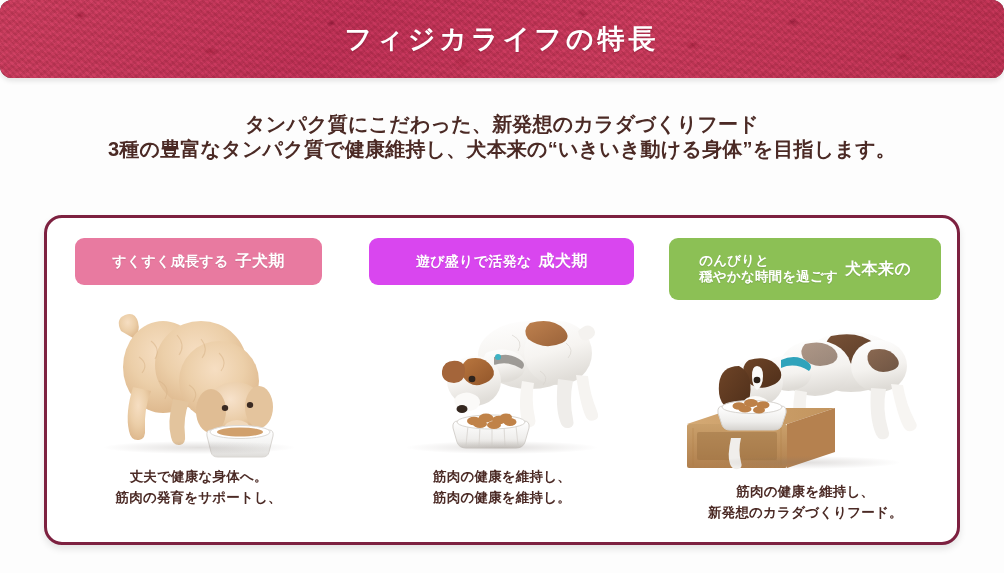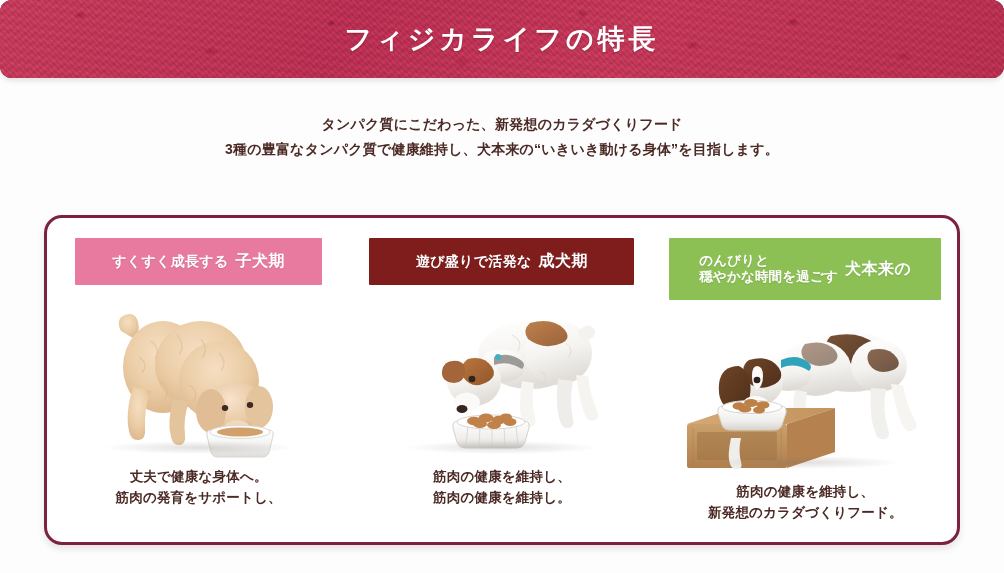--- a/index.html
+++ b/index.html
@@ -78,21 +78,21 @@
   }
 
   
   .subtitle {
     position: absolute;
     left: 0;
     top: 112px;
     width: 1004px;
     text-align: center;
     color: #4b2a25;
-    font-size: 14px;
+    font-size: 20px;
     font-weight: bold;
     line-height: 25px;
     letter-spacing: 0.2px;
   }
   .subtitle div { white-space: nowrap; }
 
   
   .card {
     position: absolute;
     left: 44px;
@@ -115,31 +115,31 @@
     flex: 1 1 0;
     position: relative;
     display: flex;
     flex-direction: column;
     align-items: center;
   }
 
   
   .badge {
     margin-top: 20px;
-    border-radius: 1px;
+    border-radius: 9px;
     display: flex;
     align-items: center;
     justify-content: center;
     color: #ffffff;
     box-sizing: border-box;
     white-space: nowrap;
     text-shadow: 0 1px 1px rgba(0,0,0,0.12);
   }
   .badge-pink   { background: #e87aa0; width: 247px; height: 47px; }
-  .badge-amber  { background: #7f1d1d; width: 265px; height: 47px; }
+  .badge-amber  { background: #d946ef; width: 265px; height: 47px; }
   .badge-green  { background: #8cc055; width: 272px; height: 62px; }
 
   .badge-small {
     font-size: 14px;
     font-weight: bold;
     letter-spacing: 0.3px;
   }
   .badge-small-2 {
     font-size: 13.5px;
     font-weight: bold;

